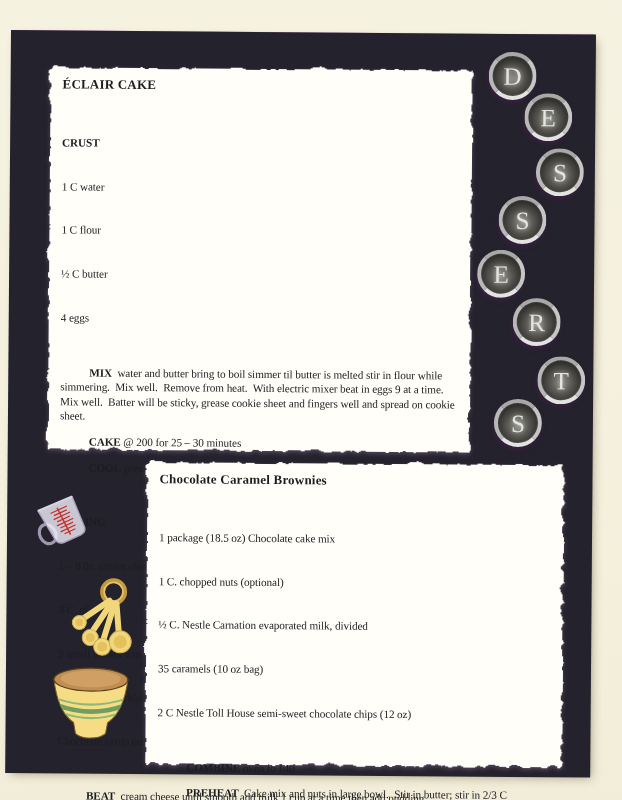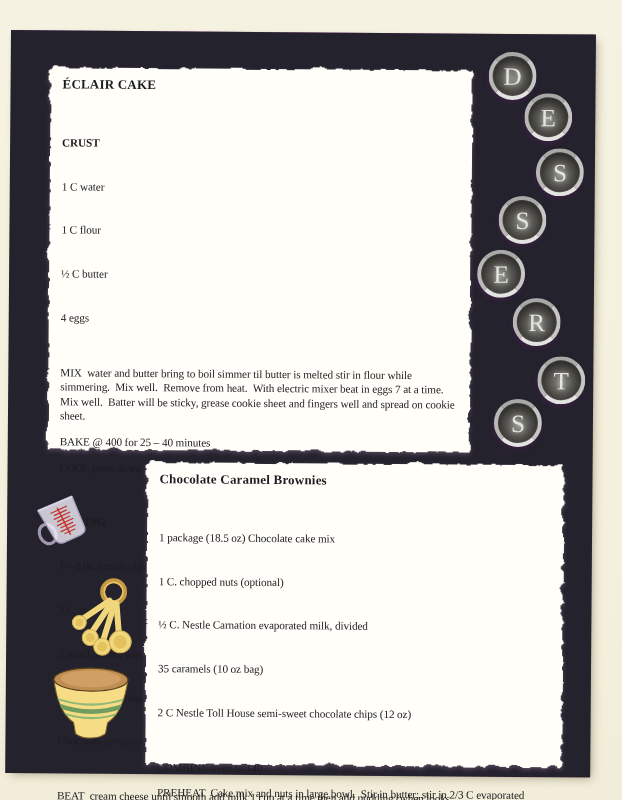--- a/index.html
+++ b/index.html
@@ -21,21 +21,21 @@
   .card-bg{position:absolute;inset:1px;background:#fffef9;
         filter:url(#deckle) drop-shadow(0 2px 2px rgba(110,60,110,0.35));}
   .card-content{position:relative;color:#1d1c20;
         font-family:"Liberation Serif","DejaVu Serif",serif;
         font-size:11.2px;line-height:14.6px;letter-spacing:-0.1px;
         padding:13px 13px 0 15px;}
   .card-title{font-weight:bold;font-size:13px;letter-spacing:0.2px;margin:0 0 14px 0;}
   .block{margin:0 0 11px 0;white-space:pre-wrap;}
   .block:last-child{margin-bottom:0;}
   .heading{font-weight:bold;}
-  .step-label{font-weight:normal;}
+  .step-label{font-weight:bold;margin-left:29px;}
   .line{white-space:pre-wrap;}
 
   
   .tkey{position:absolute;width:48px;height:48px;border-radius:50%;box-sizing:border-box;
         border:4px solid #c6c6c4;
         border-top-color:#a8a8a6;border-left-color:#b8b8b6;border-bottom-color:#e3e3e1;
         background:radial-gradient(circle at 50% 56%,#8d8d88 0%,#565550 38%,#2b2a27 72%,#1d1c1a 100%);
         box-shadow:-1px 3px 4px rgba(75,28,80,0.5),inset 0 0 2px rgba(255,255,255,0.25);
         display:flex;align-items:center;justify-content:center;}
   .tkey span{font-family:"Liberation Serif","DejaVu Serif",serif;font-size:25px;line-height:1;
@@ -71,22 +71,22 @@
       <div class="card-bg"></div>
       <div class="card-content">
         <p class="card-title">ÉCLAIR CAKE</p>
         <div class="block">
           <div class="line heading">CRUST</div>
           <div class="line">1 C water</div>
           <div class="line">1 C flour</div>
           <div class="line">½ C butter</div>
           <div class="line">4 eggs</div>
         </div>
-        <p class="block"><b class="step-label">MIX</b><span>  water and butter bring to boil simmer til butter is melted stir in flour while simmering.  Mix well.  Remove from heat.  With electric mixer beat in eggs 7 at a time.  Mix well.  Batter will be sticky, grease cookie sheet and fingers well and spread on cookie sheet.</span></p>
-        <p class="block"><b class="step-label">BAKE</b><span> @ 400 for 25 – 40 minutes</span></p>
+        <p class="block"><b class="step-label">MIX</b><span>  water and butter bring to boil simmer til butter is melted stir in flour while simmering.  Mix well.  Remove from heat.  With electric mixer beat in eggs 9 at a time.  Mix well.  Batter will be sticky, grease cookie sheet and fingers well and spread on cookie sheet.</span></p>
+        <p class="block"><b class="step-label">CAKE</b><span> @ 200 for 25 – 30 minutes</span></p>
         <p class="block"><b class="step-label">COOL</b><span> press down air bubbles in middle.</span></p>
         <div class="block">
           <div class="line heading">FILLING</div>
           <div class="line">1 – 8 0z. cream cheese</div>
           <div class="line">3 C. of milk</div>
           <div class="line">3 small instant vanilla pudding</div>
           <div class="line">1 – 8 0z. cool whip</div>
           <div class="line">Chocolate syrup on top</div>
         </div>
         <p class="block"><b class="step-label">BEAT</b><span>  cream cheese until smooth add milk 1 cup at a time then add pudding (when looks like pudding then ready)  spread on cool crust and top with cool whip and drizzle with Hershey syrup.</span></p>

